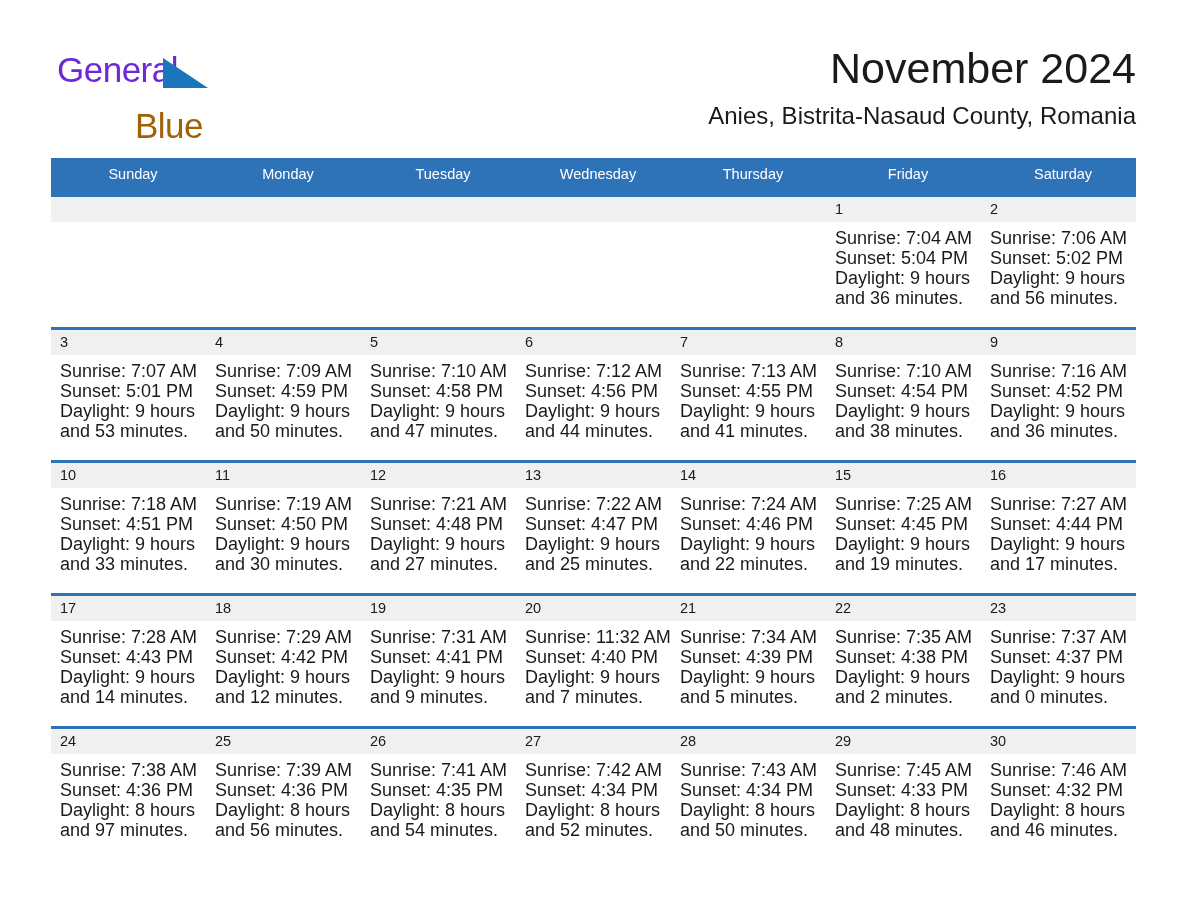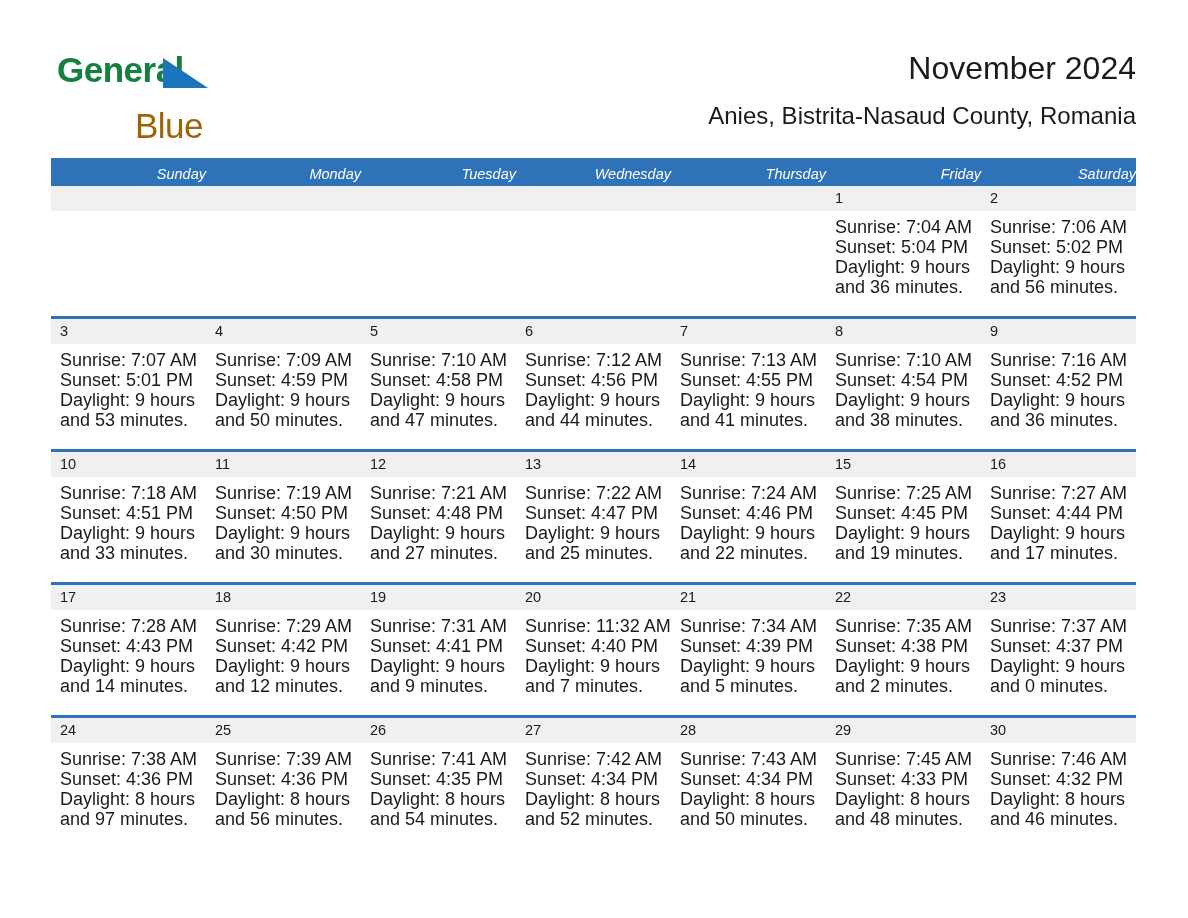--- a/index.html
+++ b/index.html
@@ -36,22 +36,22 @@
     left: 6px;
     top: 10px;
     width: 220px;
     height: 80px;
   }
   .brand-line1 {
     position: relative;
     font-size: 35px;
     line-height: 36px;
     letter-spacing: -0.5px;
-    color: #15803d;
-    font-weight: 700;
+    color: #6d28d9;
+    font-weight: 400;
     display: block;
     height: 38px;
     white-space: nowrap;
   }
   .brand-triangle {
     position: absolute;
     left: 106px;
     top: 6px;
     width: 0;
     height: 0;
@@ -71,21 +71,21 @@
     margin-top: 21px;
   }
 
   .titles {
     position: absolute;
     right: 0;
     top: 0;
     text-align: right;
   }
   .month-title {
-    font-size: 32px;
+    font-size: 43px;
     line-height: 52px;
     font-weight: 400;
     color: #1a1a1a;
     white-space: nowrap;
   }
   .location-title {
     margin-top: 8px;
     font-size: 24px;
     line-height: 28px;
     font-weight: 400;
@@ -101,25 +101,24 @@
     width: 1085px;
     border-collapse: collapse;
     table-layout: fixed;
   }
 
   .calendar th {
     background: #2e72b8;
     color: #ffffff;
     font-size: 14.5px;
     font-weight: 400;
-    text-align: right;
-    padding: 7px 0 4px 9px;
+    text-align: center;
+    padding: 7px 0 15px 9px;
     height: 17px;
     border: 0;
-    font-style: italic;
   }
 
   .calendar td {
     vertical-align: top;
     padding: 0;
     border: 0;
     width: 155px;
     height: 130px;
     background: #ffffff;
     border-top: 3px solid #2e72b8;

